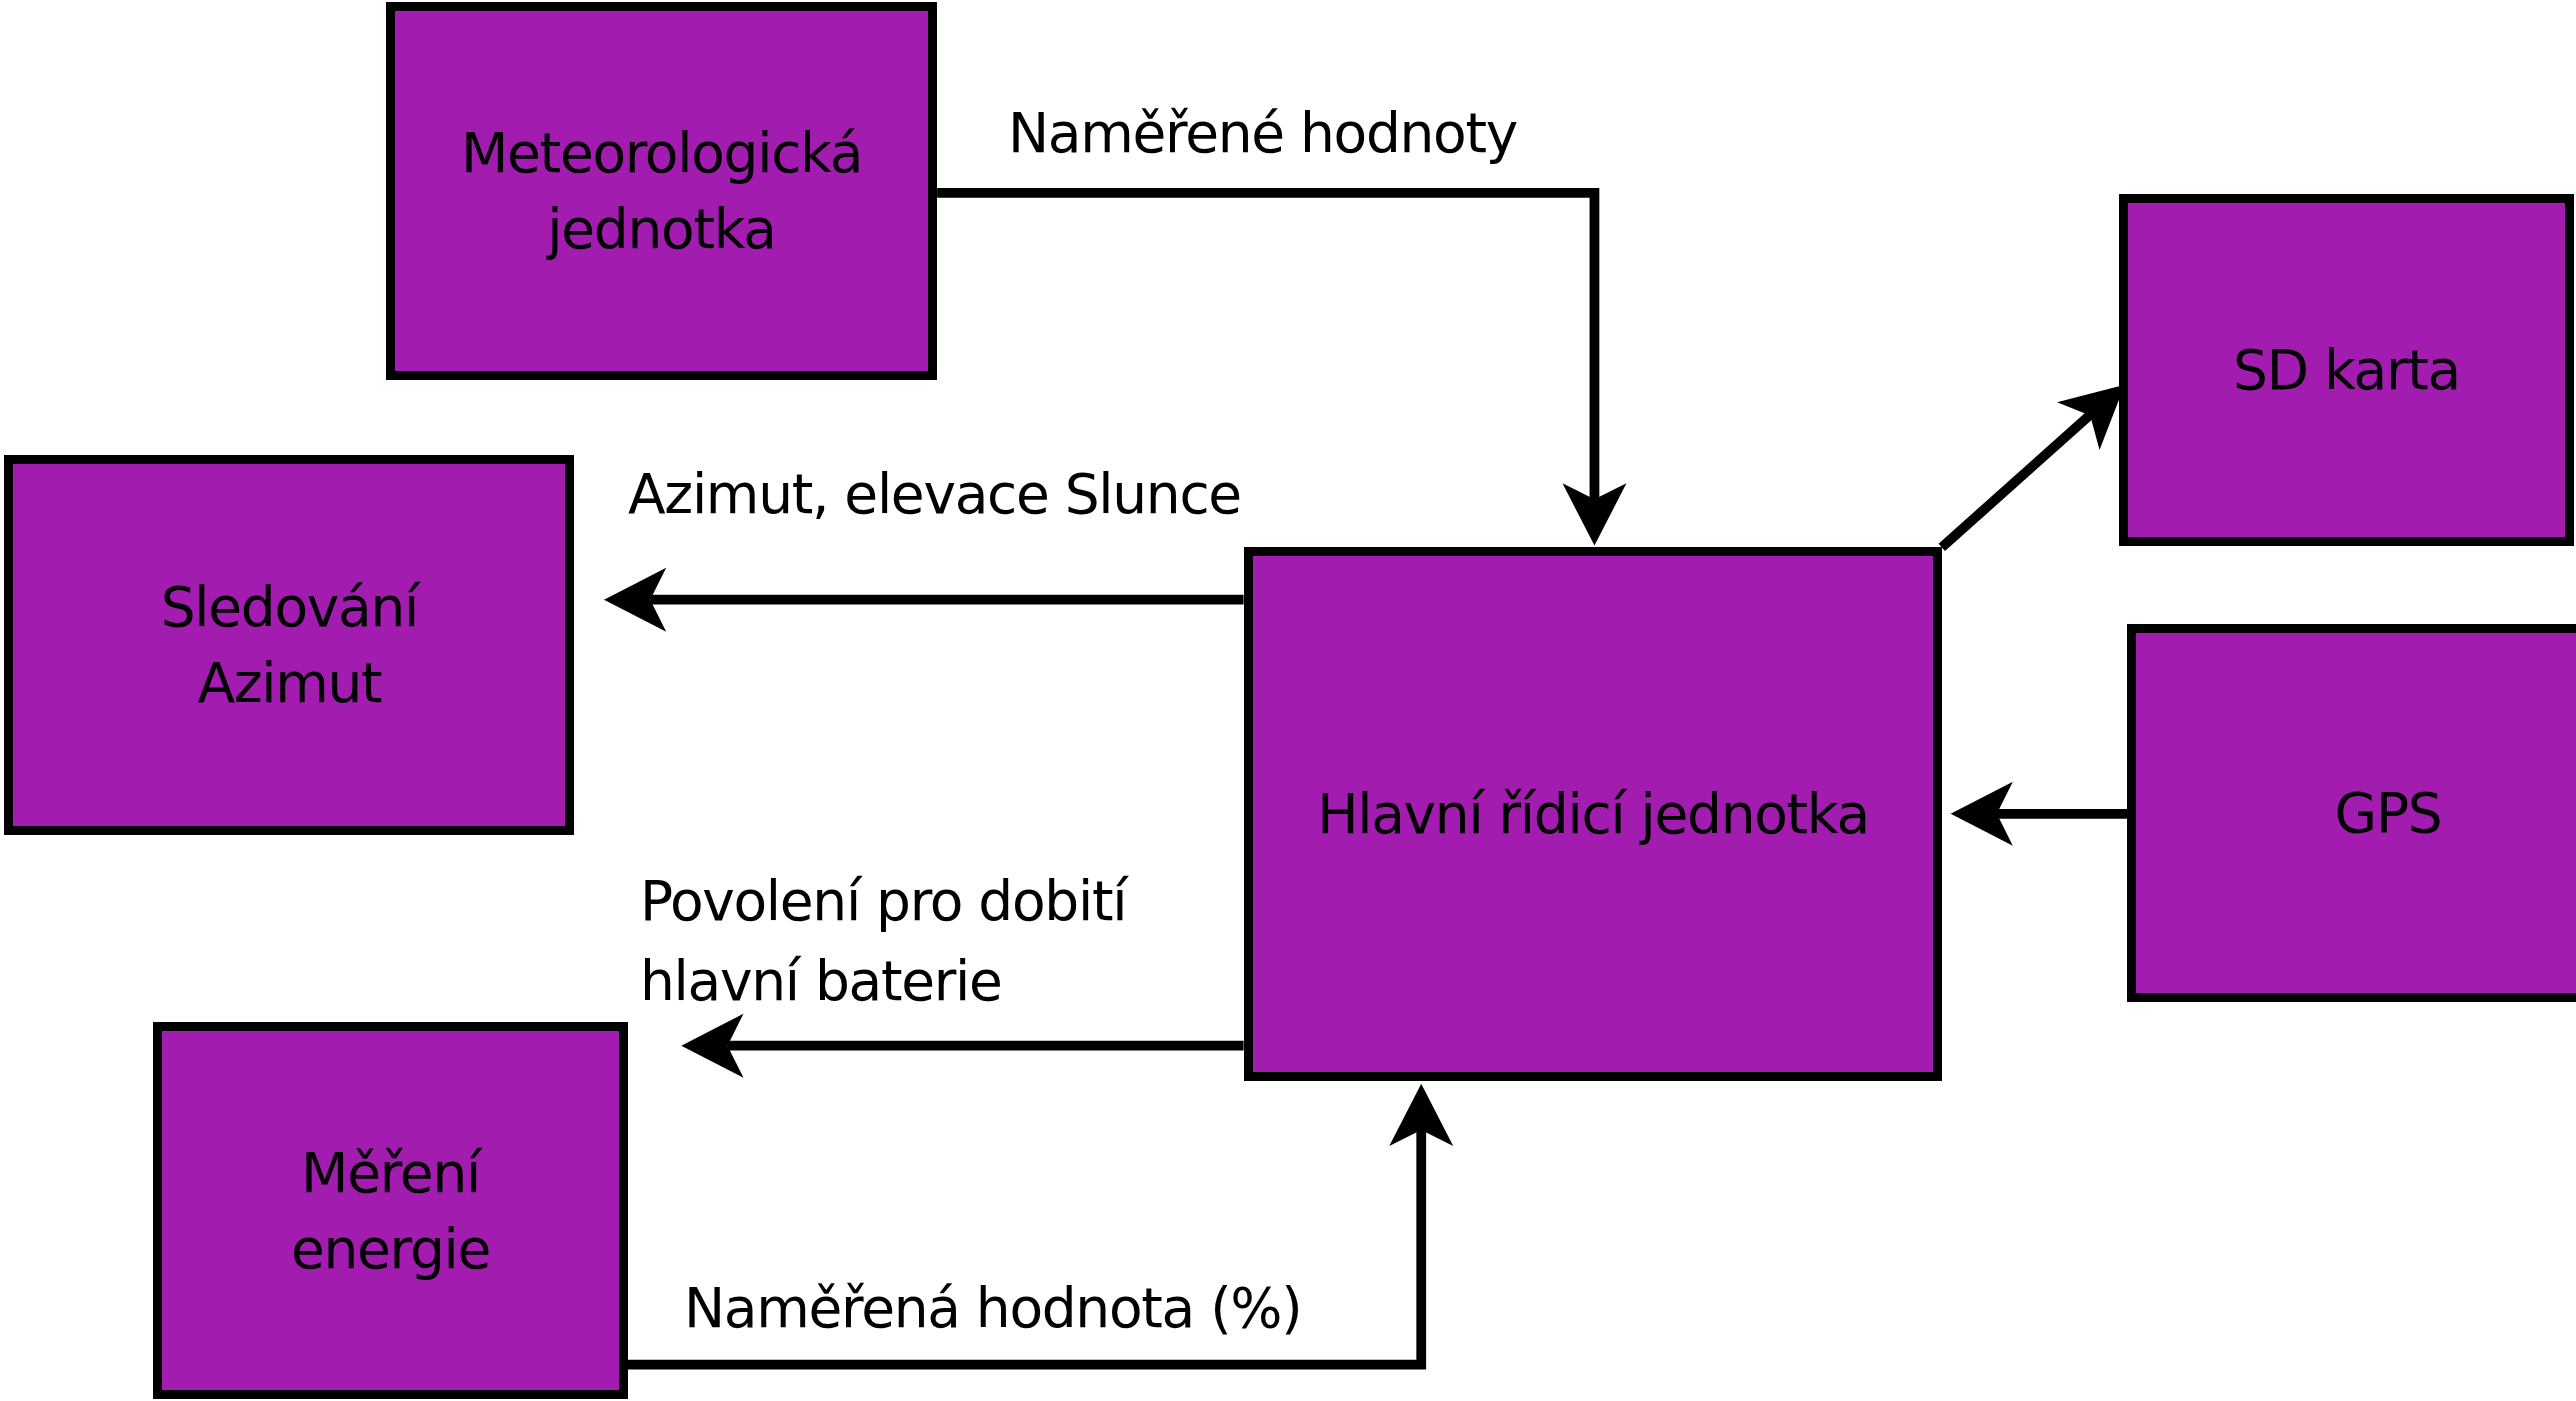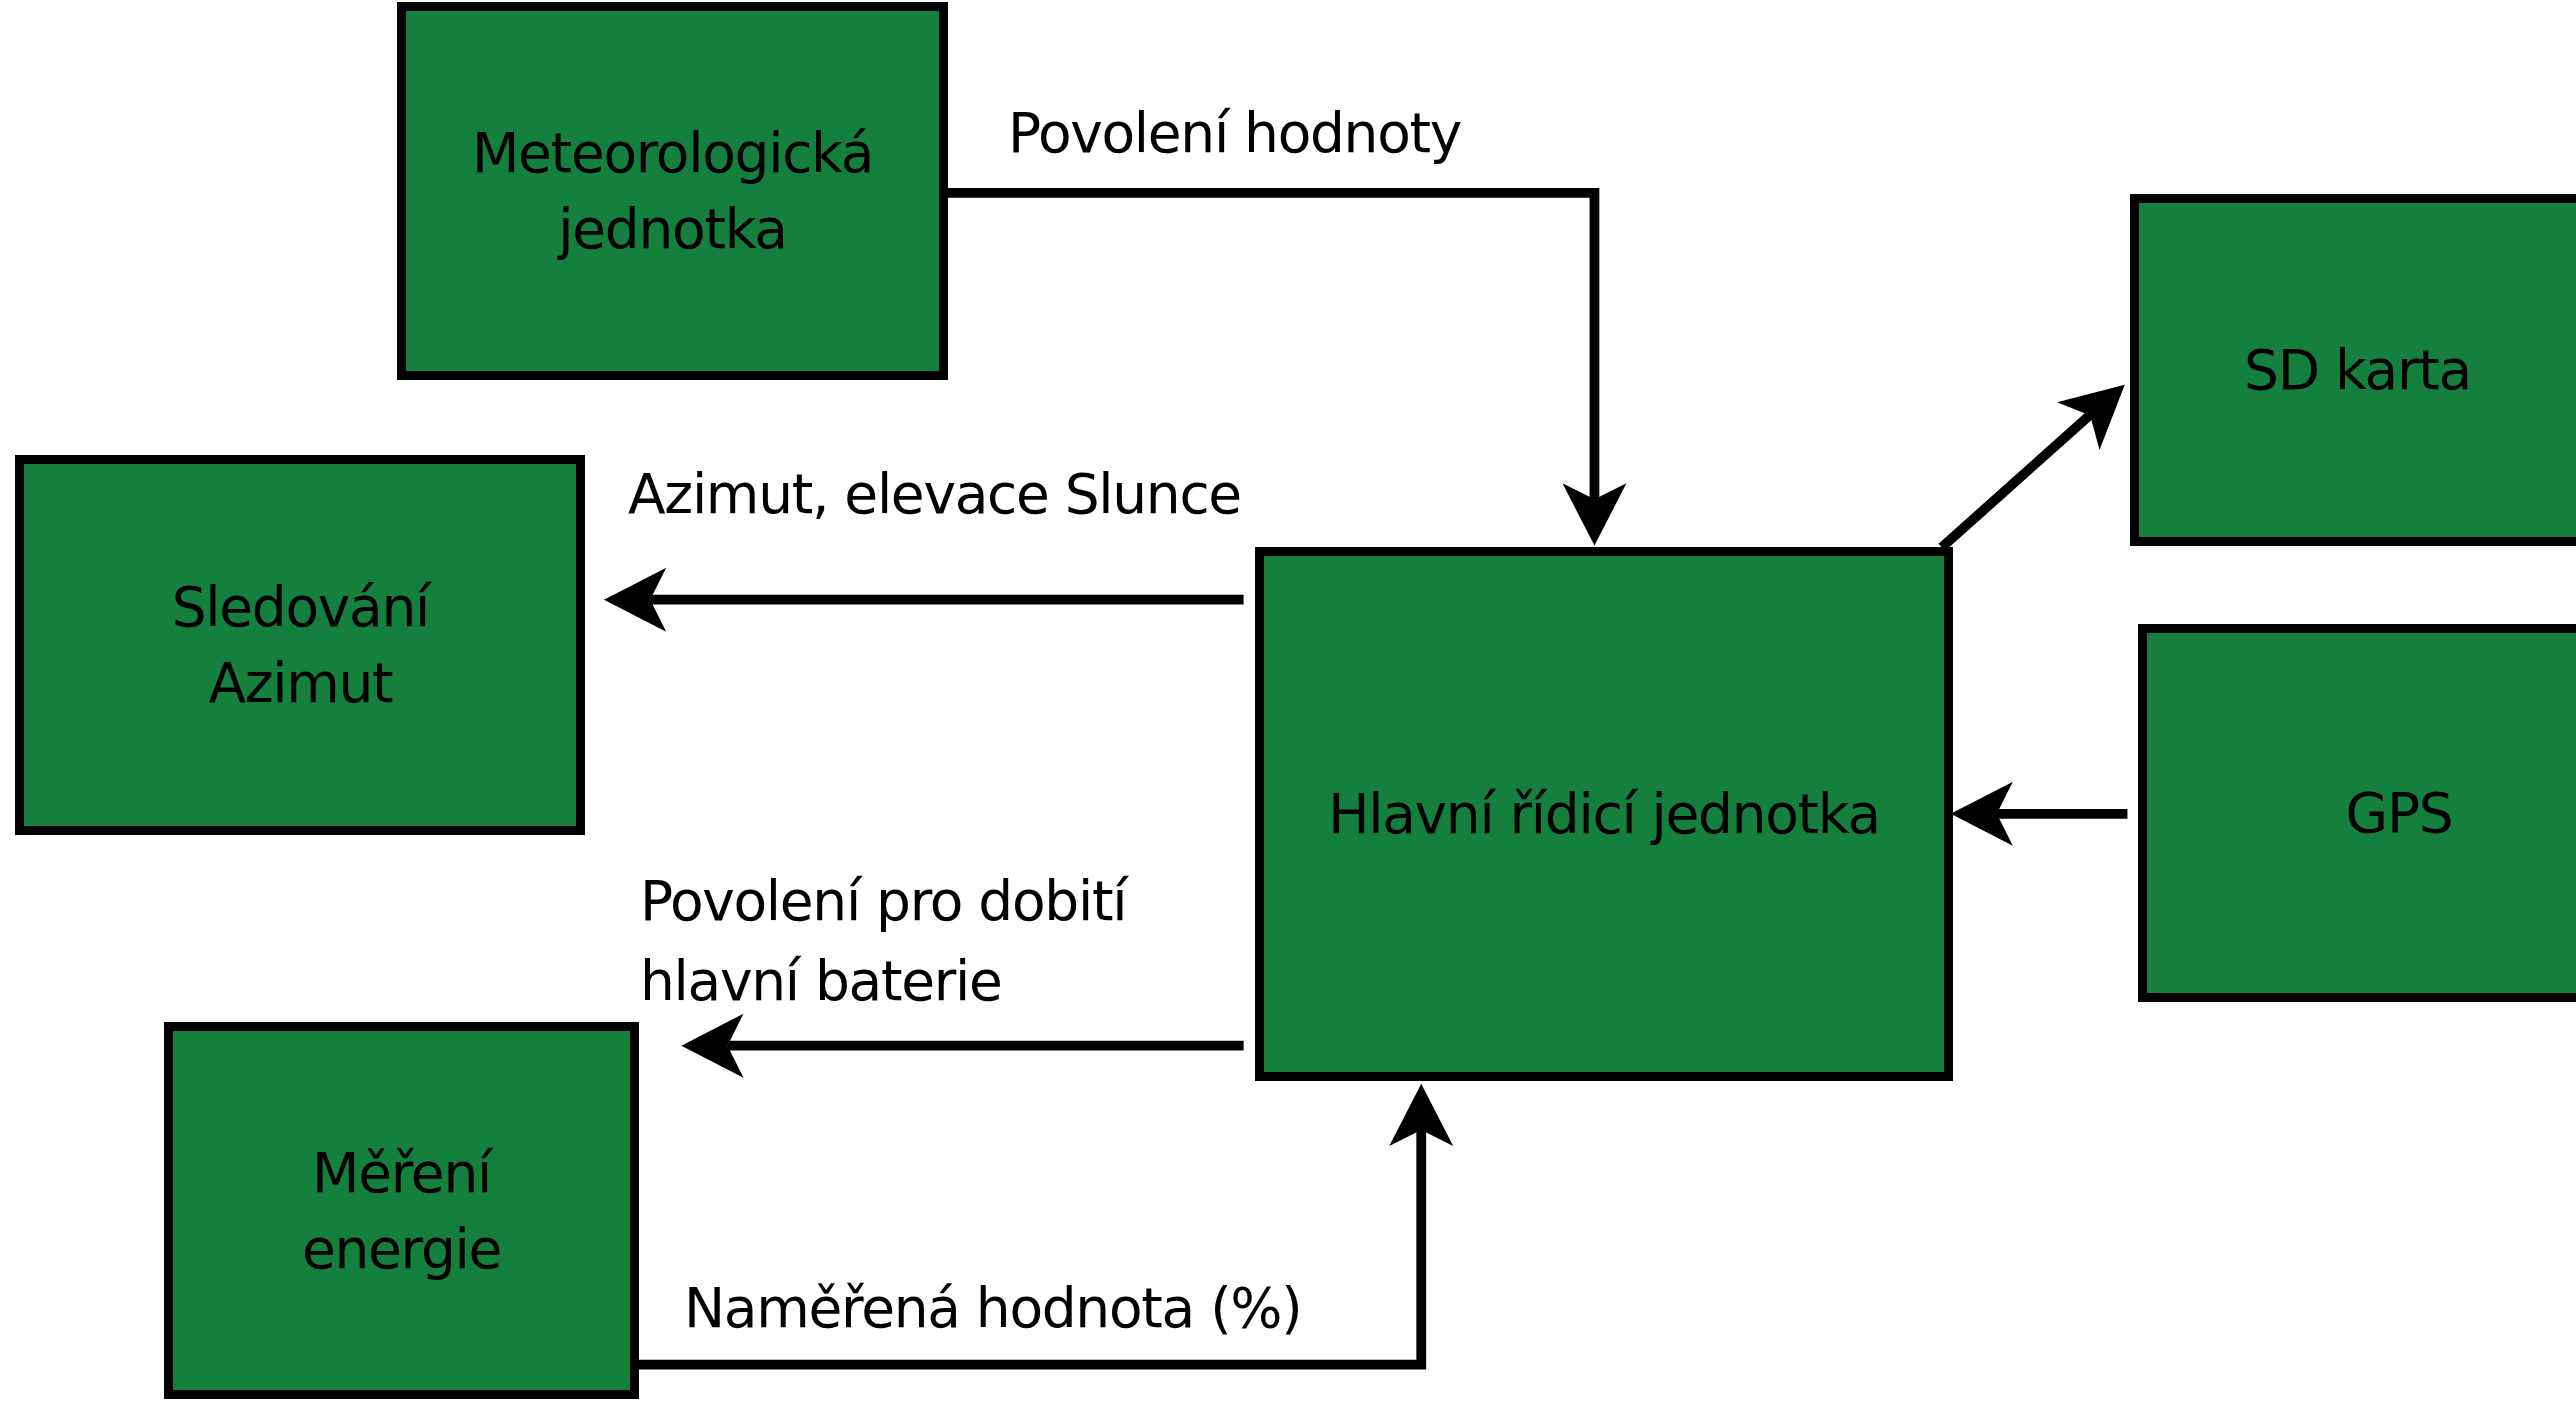--- a/index.html
+++ b/index.html
@@ -30,31 +30,30 @@
     stroke-linejoin: miter;
   }
   .edge-head {
     fill: #000000;
     stroke: none;
   }
   .node {
     position: absolute;
     box-sizing: border-box;
     border: 9px solid #000000;
-    background: #15803d;
+    background: #a21caf;
     display: flex;
     flex-direction: column;
     align-items: center;
     justify-content: center;
     text-align: center;
     font-size: 55px;
     line-height: 76px;
     letter-spacing: -1.3px;
     white-space: nowrap;
-    margin-left: 11px;
   }
   .edge-label {
     position: absolute;
     font-size: 55px;
     line-height: 80px;
     letter-spacing: -1.3px;
     white-space: nowrap;
     text-align: left;
   }
   
@@ -128,21 +127,21 @@
   </div>
 
   <div class="node" id="node-sd">
     <span>SD karta</span>
   </div>
 
   <div class="node" id="node-gps">
     <span>GPS</span>
   </div>
 
-  <div class="edge-label" id="label-namerene">Povolení hodnoty</div>
+  <div class="edge-label" id="label-namerene">Naměřené hodnoty</div>
 
   <div class="edge-label" id="label-azimut">Azimut, elevace Slunce</div>
 
   <div class="edge-label" id="label-povoleni">
     <div>Povolení pro dobití</div>
     <div>hlavní baterie</div>
   </div>
 
   <div class="edge-label" id="label-namerena">Naměřená hodnota (%)</div>
 

